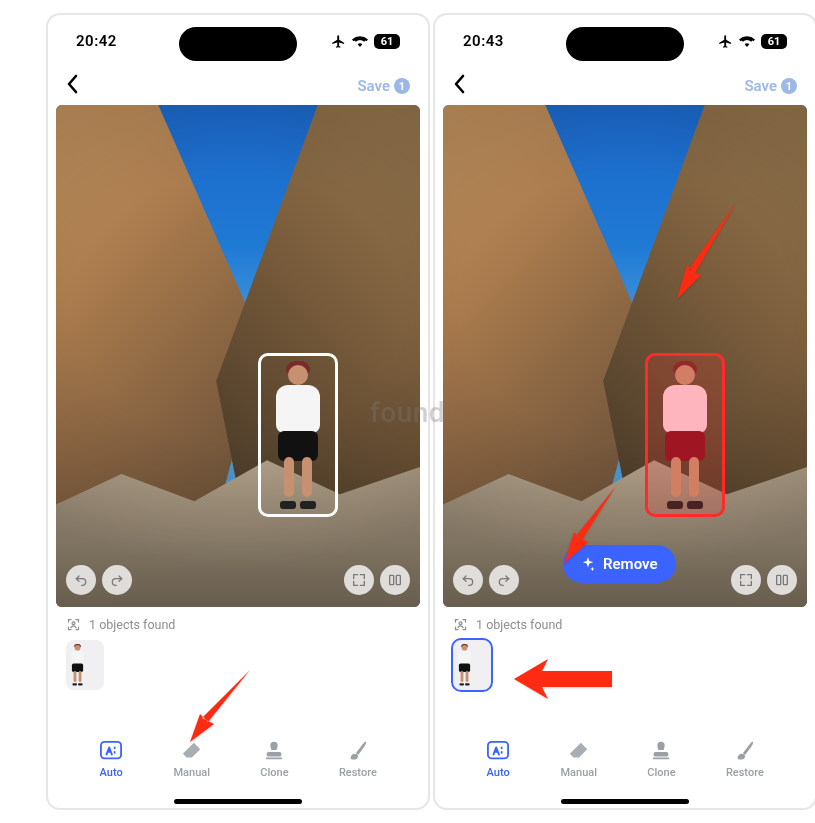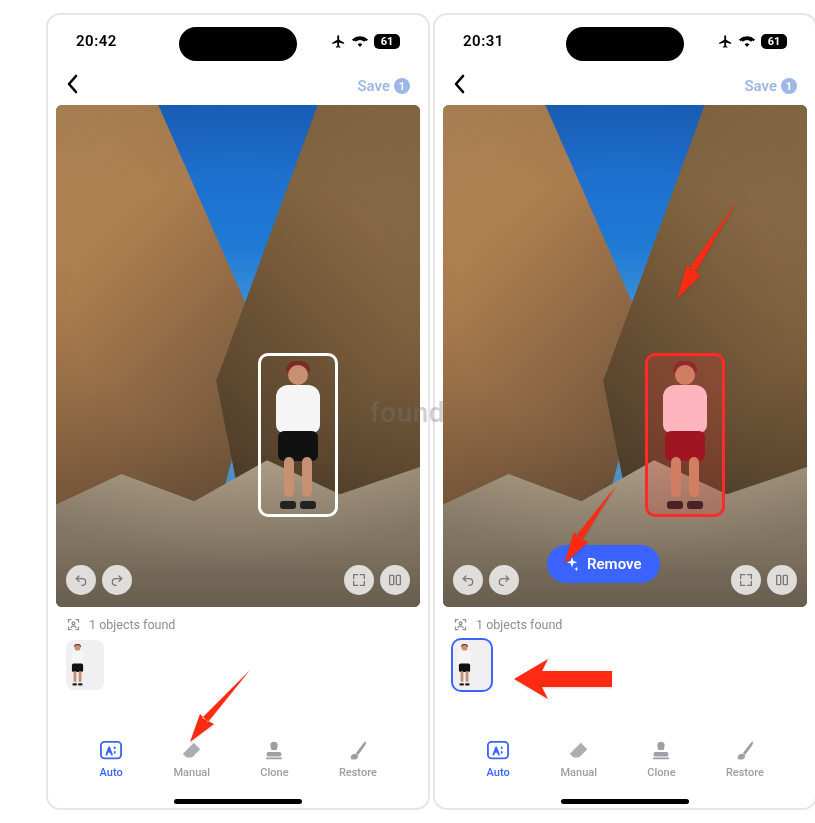--- a/index.html
+++ b/index.html
@@ -210,21 +210,21 @@
             </svg>
         </span>
         <span>Restore</span>
       </div>
     </div>
     <div class="home-ind"></div>
   </div>
 
   <div class="phone right">
     <div class="statusbar">
-      <span class="time">20:31</span>
+      <span class="time">20:43</span>
       <div class="dynamic-island"></div>
       <div class="status-icons">
         <svg width="15" height="15" viewBox="0 0 24 24" fill="#000">
             <path d="M21 16v-2l-8-5V3.5a1.5 1.5 0 0 0-3 0V9l-8 5v2l8-2.5V19l-2 1.5V22l3.5-1 3.5 1v-1.5L13 19v-5.5l8 2.5z"></path>
           </svg>
         <svg width="16" height="12" viewBox="0 0 24 18" fill="#000">
             <path d="M12 18l3.5-4.3a6 6 0 0 0-7 0L12 18zm-6.4-7.9a10 10 0 0 1 12.8 0l2.3-2.8a14 14 0 0 0-17.4 0l2.3 2.8zM12 2a18 18 0 0 0-12 4.6l2.3 2.8A14.3 14.3 0 0 1 12 5.5c3.6 0 6.9 1.3 9.7 3.9L24 6.6A18 18 0 0 0 12 2z"></path>
           </svg>
         <span class="battery-box">61</span>
       </div>
@@ -254,21 +254,21 @@
           <div class="head"></div>
         <div class="torso" style="background:#ffd3dd;"></div>
         <div class="shorts" style="background:#8a1020;"></div>
         <div class="leg l"></div>
           <div class="leg r"></div>
         <div class="shoe l"></div>
           <div class="shoe r"></div>
       </div>
       <div class="sel-box red" style="left:202px; top:248px; width:80px; height:164px;"></div>
 
-      <div class="remove-btn" style="left:104px; bottom:24px;">
+      <div class="remove-btn" style="left:120px; bottom:24px;">
         <svg viewBox="0 0 16 16" fill="#fff">
             <path d="M8 0l1.5 4.5L14 6l-4.5 1.5L8 12 6.5 7.5 2 6l4.5-1.5L8 0zM13 11l.7 2 2 .7-2 .7-.7 2-.7-2-2-.7 2-.7.7-2z"></path>
           </svg>
         <span>Remove</span>
       </div>
 
       <div class="float-btn" style="left:10px; bottom:12px;">
         <svg viewBox="0 0 24 24" fill="none" stroke-width="2" stroke-linecap="round">
             <path d="M9 14l-4-4 4-4"></path>
             <path d="M5 10h9a5 5 0 0 1 0 10h-1"></path>

